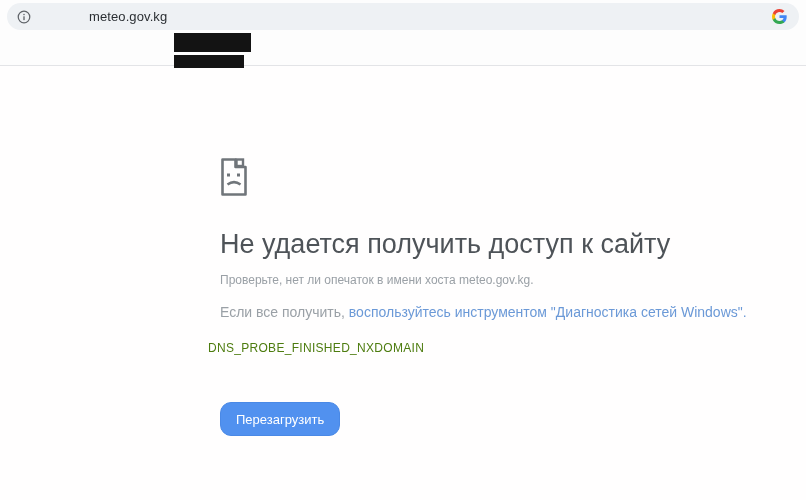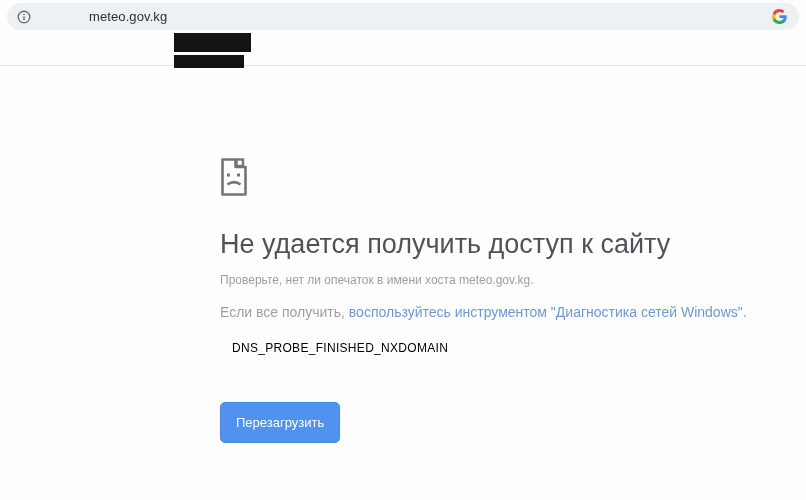--- a/index.html
+++ b/index.html
@@ -63,30 +63,30 @@
   }
   .err-line2 {
     position: absolute; left: 220px; top: 237px; width: 560px;
     font-size: 14px; line-height: 17px;
     color: #9aa0a6;
   }
   .err-line2 a {
     color: #6b99d7; text-decoration: none; cursor: pointer;
   }
   .err-code {
-    position: absolute; left: 232px; top: 274px; width: 400px;
+    position: absolute; left: 208px; top: 274px; width: 400px;
     font-size: 12px; letter-spacing: .3px;
-    color: #000000;
+    color: #4d7c0f;
   }
   .reload-btn {
     position: absolute; left: 220px; top: 335px;
-    height: 41px; min-width: 104px;
+    height: 34px; min-width: 104px;
     background: #5191ef;
     border: 1px solid #4a89e6;
-    border-radius: 5px;
+    border-radius: 11px;
     color: #ffffff;
     font-size: 13px;
     font-family: "Liberation Sans", sans-serif;
     padding: 0 15px;
     cursor: pointer;
     display: inline-flex; align-items: center; justify-content: center;
   }
 </style>
 </head>
 <body>

